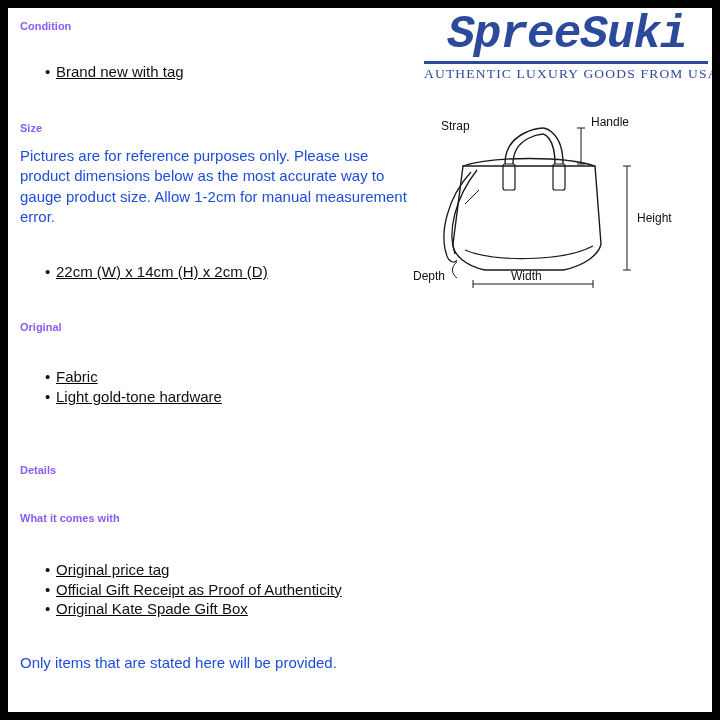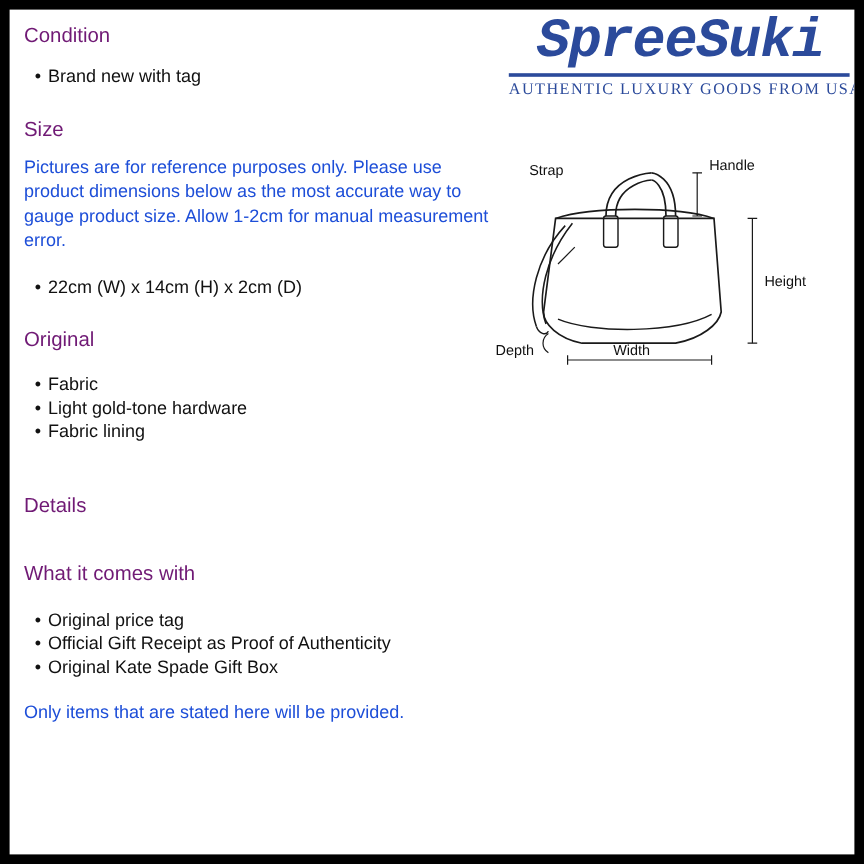--- a/index.html
+++ b/index.html
@@ -51,51 +51,52 @@
     font-size: 13.5px;
     color: #2b4a9b;
     letter-spacing: 1.2px;
     white-space: nowrap;
     margin-left: 12px;
   }
   
   #diagram {
     position: absolute;
     left: 405px;
-    top: 102px;
+    top: 86px;
     width: 290px;
     height: 200px;
     text-decoration: underline;
   }
   #diagram svg { display: block; }
   
   #content {
     position: absolute;
     left: 12px;
     top: 12px;
     width: 390px;
     color: #000000;
   }
   .heading {
-    font-size: 17px;
-    font-weight: normal;
-    color: #701a75;
+    font-size: 11px;
+    font-weight: bold;
+    color: #8b5cf6;
     margin: 0;
     padding: 0;
   }
   .para {
     font-size: 15px;
     line-height: 20.5px;
     color: #1d4ed8;
     margin: 0;
   }
   ul.bullets {
     list-style: none;
-    margin: 0;
+    margin: 16px;
     padding: 0;
+    text-decoration: underline;
   }
   ul.bullets li {
     font-size: 15px;
     line-height: 19.5px;
     color: #111111;
     padding-left: 20px;
     position: relative;
   }
   ul.bullets li::before {
     content: "\2022";
@@ -182,21 +183,20 @@
     <ul class="bullets">
       <li>22cm (W) x 14cm (H) x 2cm (D)</li>
     </ul>
 
     <div class="sp24"></div>
     <div class="heading">Original</div>
     <div class="sp18"></div>
     <ul class="bullets">
       <li>Fabric</li>
       <li>Light gold-tone hardware</li>
-      <li>Fabric lining</li>
     </ul>
 
     <div class="sp24"></div>
     <div class="sp18"></div>
     <div class="heading">Details</div>
     <div class="sp18"></div>
 
     <div class="sp18"></div>
     <div class="heading">What it comes with</div>
     <div class="sp20"></div>

